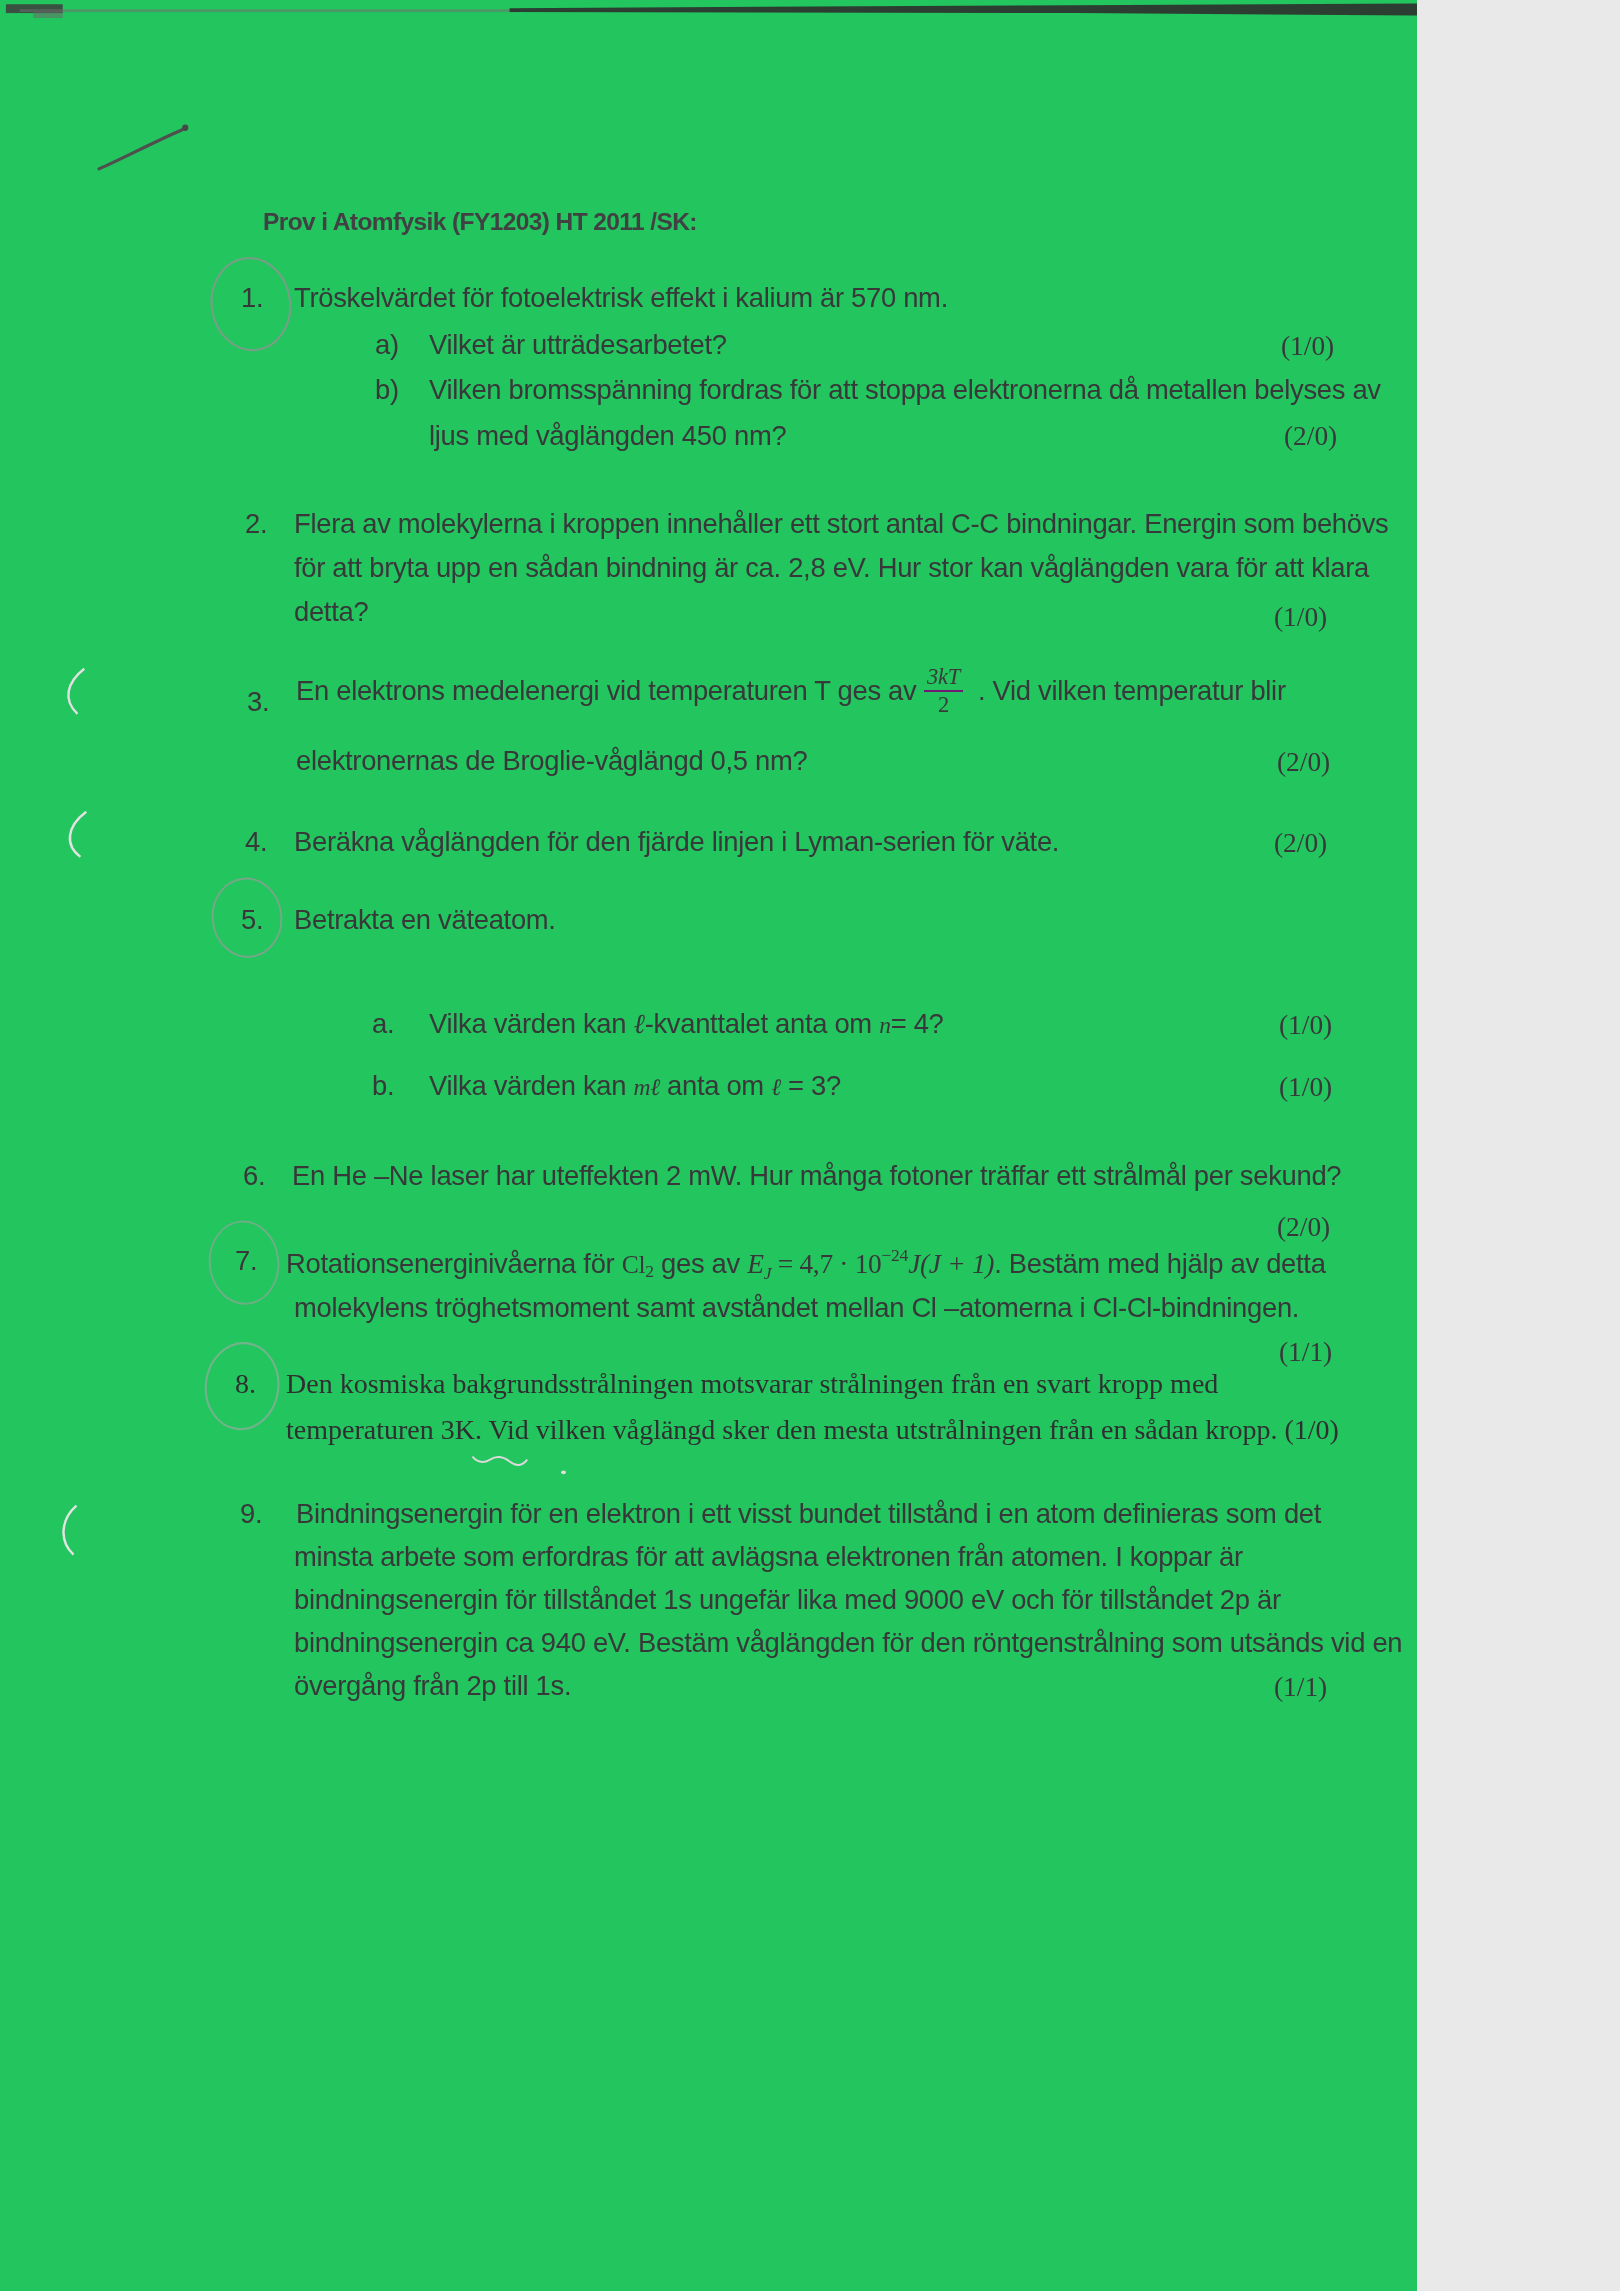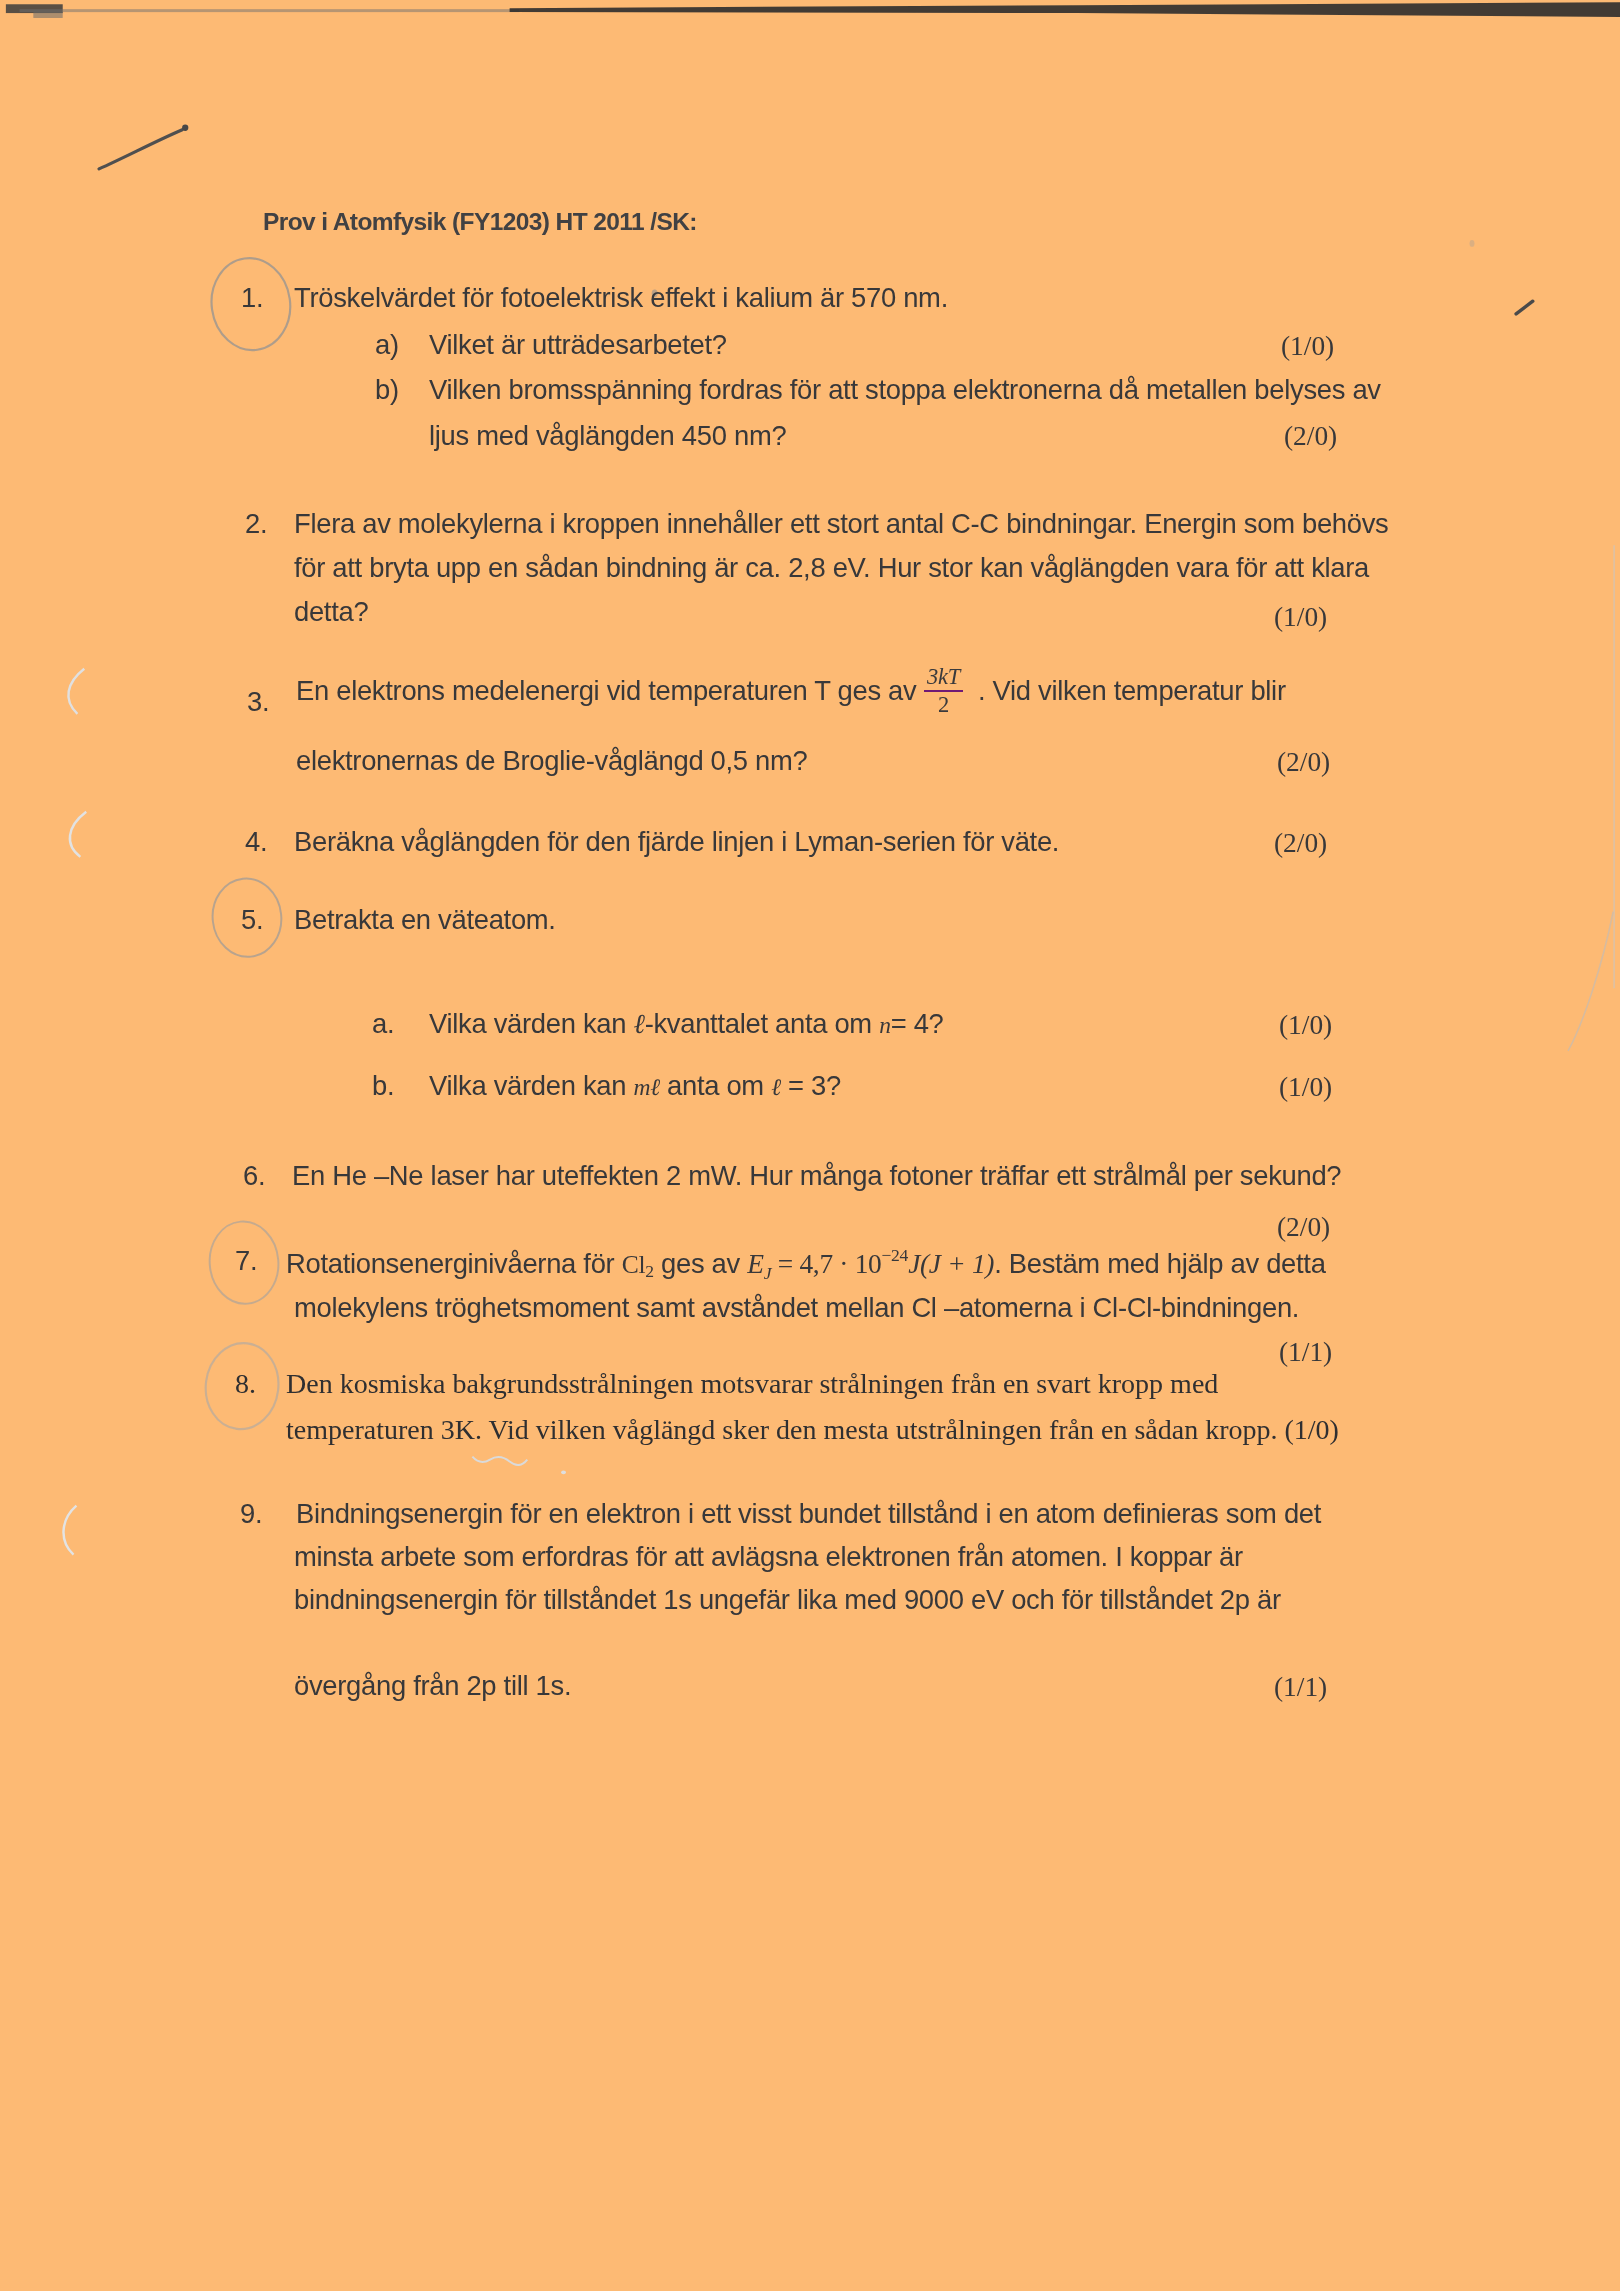--- a/index.html
+++ b/index.html
@@ -1,19 +1,19 @@
 <!DOCTYPE html>
 <html><head>
 <meta charset="utf-8">
 <style>
   html,body{margin:0;padding:0;background:#e9e9e9;}
   .page{
     position:relative;
-    width:1620px;height:2292px;
-    background:#fdba74;
+    width:1417px;height:2292px;
+    background:#22c55e;
     overflow:hidden;
     font-family:"Liberation Sans",sans-serif;
     color:#38383a;
   }
   .artifacts{position:absolute;left:0;top:0;}
   .t{
     position:absolute;
     white-space:pre;
     font-size:27.4px;
     letter-spacing:-0.3px;
@@ -134,17 +134,18 @@
   <div class="t pts" style="left:1279px;top:1337px">(1/1)</div>
 
   <div class="t serif" style="left:235px;top:1368px">8.</div>
   <div class="t serif" style="left:286px;top:1368px">Den kosmiska bakgrundsstrålningen motsvarar strålningen från en svart kropp med</div>
   <div class="t serif" style="left:286px;top:1414px"><span>temperaturen 3K. Vid vilken våglängd sker den mesta utstrålningen från en sådan kropp. </span><span class="pts">(1/0)</span></div>
 
   <div class="t" style="left:240px;top:1498px">9.</div>
   <div class="t" style="left:296px;top:1498px">Bindningsenergin för en elektron i ett visst bundet tillstånd i en atom definieras som det</div>
   <div class="t" style="left:294px;top:1541px">minsta arbete som erfordras för att avlägsna elektronen från atomen. I koppar är</div>
   <div class="t" style="left:294px;top:1584px">bindningsenergin för tillståndet 1s ungefär lika med 9000 eV och för tillståndet 2p är</div>
+  <div class="t" style="left:294px;top:1627px">bindningsenergin ca 940 eV. Bestäm våglängden för den röntgenstrålning som utsänds vid en</div>
   <div class="t" style="left:294px;top:1670px">övergång från 2p till 1s.</div>
   <div class="t pts" style="left:1274px;top:1672px">(1/1)</div>
 
 </div>
 
 
 </body></html>

